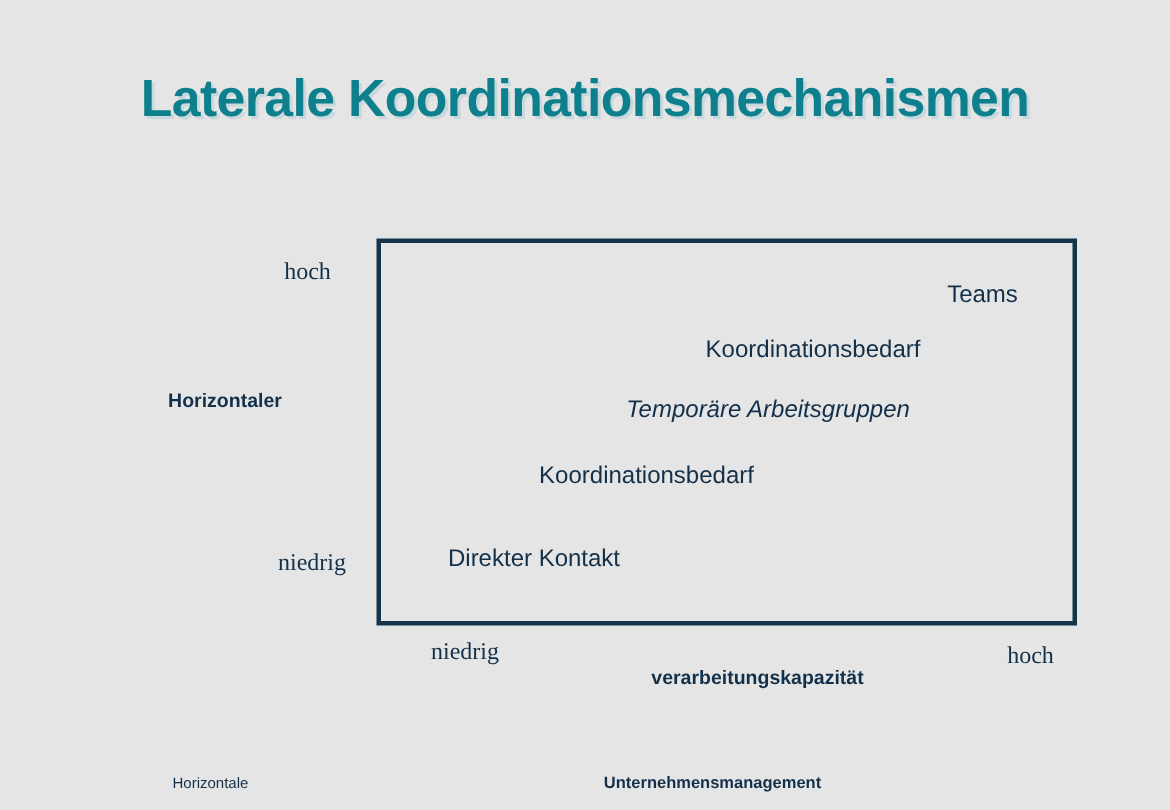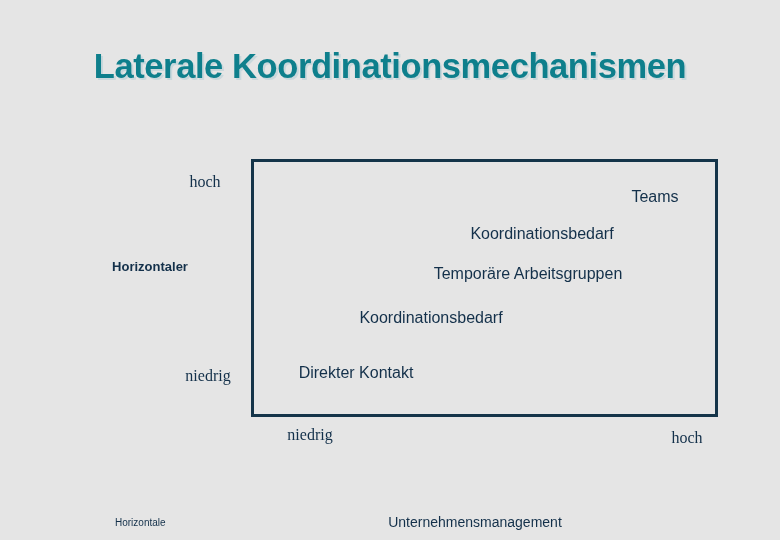--- a/index.html
+++ b/index.html
@@ -88,41 +88,41 @@
     position: absolute;
     color: #13304a;
     font-size: 16px;
     line-height: 19px;
     white-space: nowrap;
     transform: translateX(-50%);
     text-align: center;
   }
   #dp-0 { left: 356px; top: 363px; }   
   #dp-1 { left: 431px; top: 308px; }   
-  #dp-2 { left: 528px; top: 264px; }   
+  #dp-2 { left: 512px; top: 264px; font-style: italic; }   
   #dp-3 { left: 542px; top: 224px; }   
   #dp-4 { left: 655px; top: 187px; }   
 
   
   #footer-author {
     position: absolute;
     left: 115px;
     top: 517px;
     color: #13304a;
     font-size: 10px;
     line-height: 12px;
     white-space: nowrap;
   }
   #footer-course {
     position: absolute;
     left: 475px;
     top: 516px;
     color: #13304a;
-    font-size: 14px;
-    font-weight: normal;
+    font-size: 11px;
+    font-weight: bold;
     line-height: 13px;
     transform: translateX(-50%);
     white-space: nowrap;
   }
 </style>
 </head>
 <body>
 
 <div id="slide">
 
@@ -136,20 +136,21 @@
     <div class="lbl center" id="y-low">niedrig</div>
 
     <div class="axis-title" id="y-axis-title">
       <div>Horizontaler</div>
     </div>
 
     <div class="lbl center" id="x-low">niedrig</div>
     <div class="lbl center" id="x-high">hoch</div>
 
     <div class="axis-title" id="x-axis-title">
+      <div>verarbeitungskapazität</div>
     </div>
 
     <div class="data-label" id="dp-0">Direkter Kontakt</div>
     <div class="data-label" id="dp-1">Koordinationsbedarf</div>
     <div class="data-label" id="dp-2">Temporäre Arbeitsgruppen</div>
     <div class="data-label" id="dp-3">Koordinationsbedarf</div>
     <div class="data-label" id="dp-4">Teams</div>
 
   </div>
 

